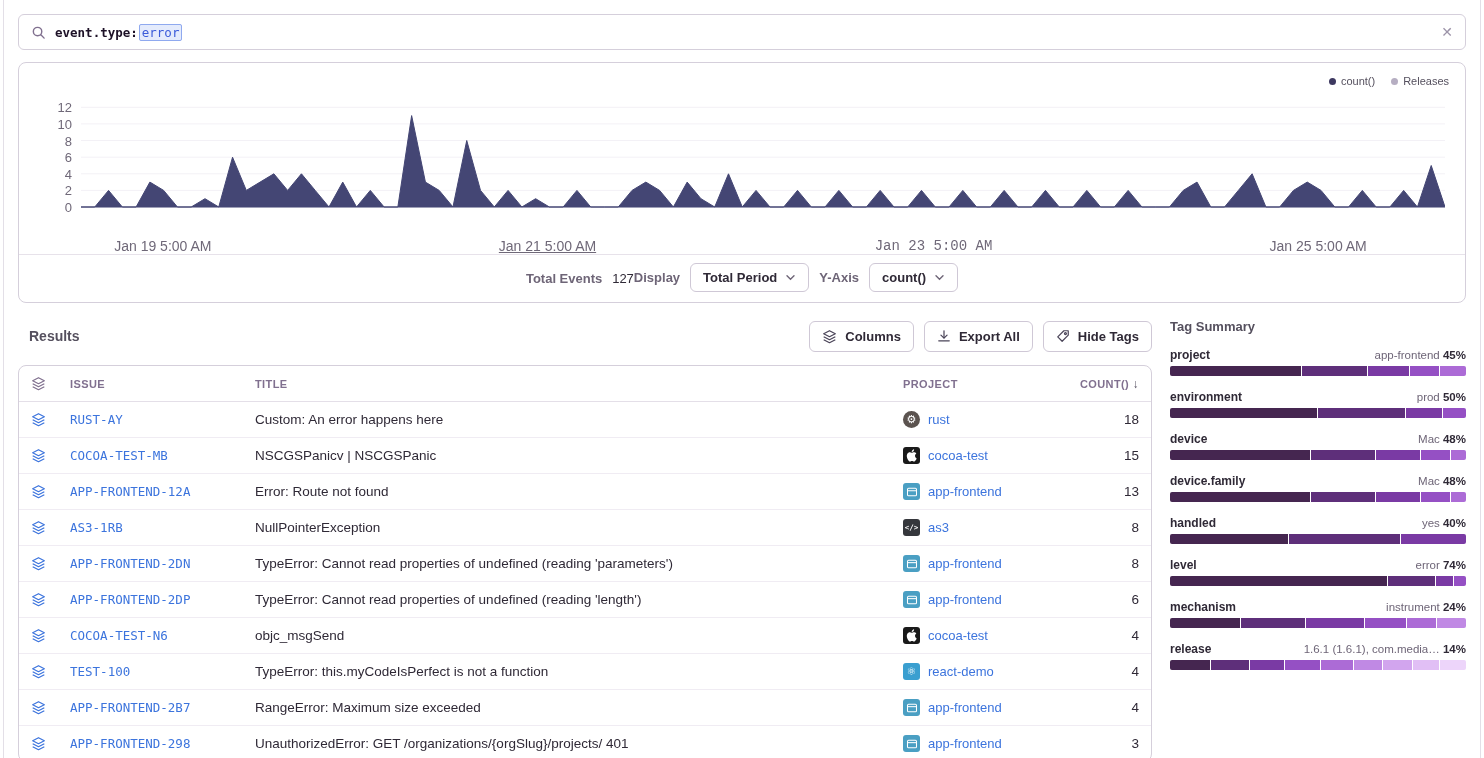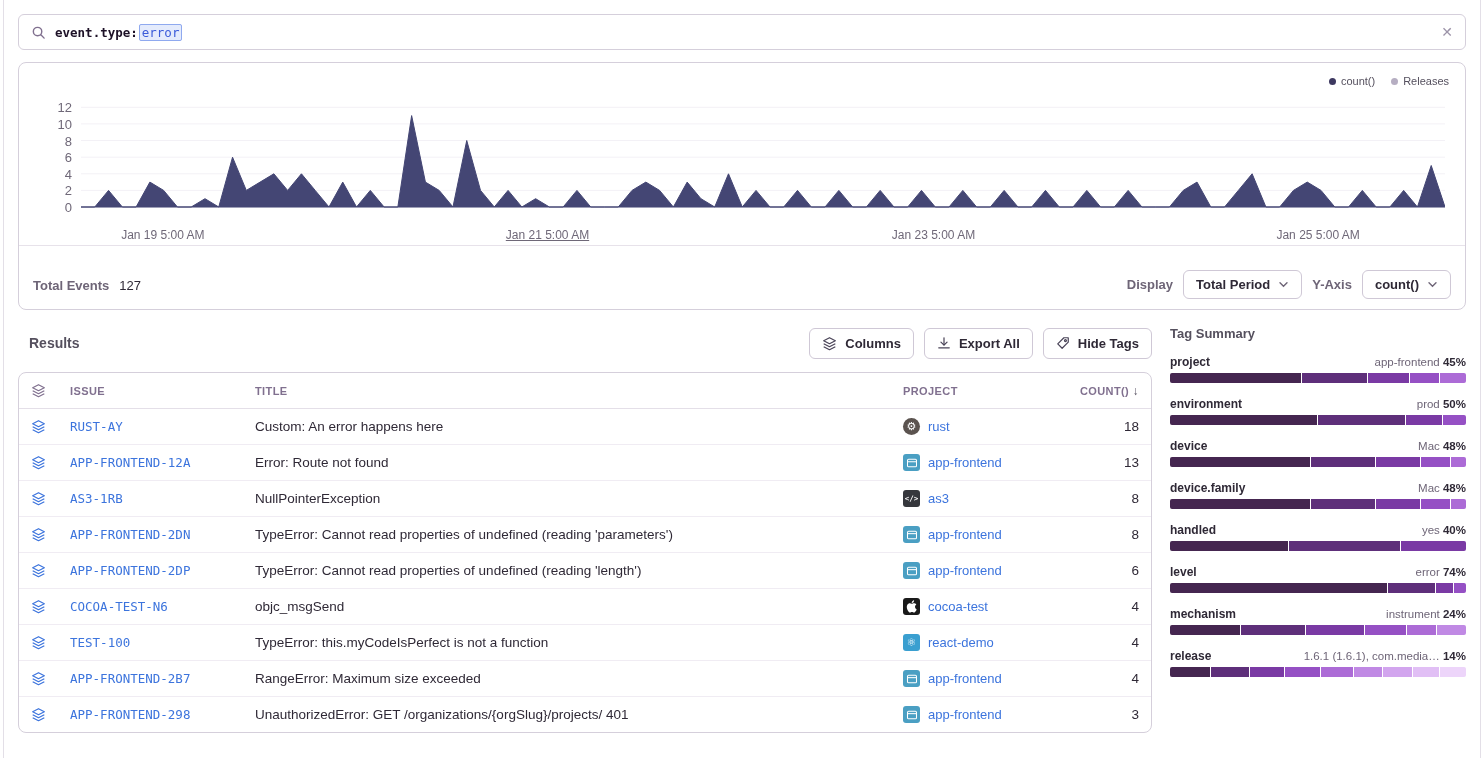--- a/index.html
+++ b/index.html
@@ -18,22 +18,22 @@
 
   
   .chart-panel { border: 1px solid #d5cfdb; border-radius: 8px; padding: 8px 14px 0; }
   .legend { display: flex; justify-content: flex-end; gap: 16px; font-size: 11px; color: #55505e; padding: 4px 2px 4px; }
   .legend-item { display: inline-flex; align-items: center; cursor: pointer; }
   .legend-item .dot { width: 7px; height: 7px; border-radius: 50%; display: inline-block; margin-right: 5px; }
   .plot { position: relative; height: 128px; margin: 2px 6px 0 48px; }
   .plot svg { position: absolute; inset: 0; width: 100%; height: 100%; }
   .ylab { position: absolute; right: calc(100% + 9px); transform: translateY(-50%); font-size: 13px; color: #6f6878; }
   .xlabels { position: relative; height: 24px; margin: 0 6px 0 48px; }
-  .xlab { position: absolute; top: 7px; transform: translateX(-50%); font-size: 12px; color: #6f6878; white-space: nowrap; }
-  .chart-footer { display: flex; align-items: center; justify-content: space-between; border-top: 1px solid #e7e2ea; margin: 0 -14px 0; padding: 24px 14px 10px; }
+  .xlab { position: absolute; top: 17px; transform: translateX(-50%); font-size: 14px; color: #6f6878; white-space: nowrap; }
+  .chart-footer { display: flex; align-items: center; justify-content: center; border-top: 1px solid #e7e2ea; margin: 9px -14px 0; padding: 8px 14px 10px; }
   .t-label { font-weight: bold; color: #6e6577; font-size: 13px; }
   .t-value { font-size: 13px; color: #2f2936; margin-left: 6px; }
   .controls { display: flex; align-items: center; gap: 10px; }
   .ctl-label { font-weight: bold; color: #6e6577; font-size: 13px; }
   .btn { display: inline-flex; align-items: center; gap: 8px; border: 1px solid #cfc8d6; background: #fff; border-radius: 6px; padding: 7px 12px; font-weight: bold; font-size: 13px; color: #2f2936; font-family: inherit; cursor: pointer; line-height: 1; }
   .btn .chev { display: inline-flex; }
   .btn .bicon { display: inline-flex; }
 
   
   .main { display: flex; gap: 18px; margin-top: 14px; }
@@ -108,21 +108,21 @@
         <span class="ylab" style="top: 97.3846px;">2</span>
         <span class="ylab" style="top: 80.7692px;">4</span>
         <span class="ylab" style="top: 64.1538px;">6</span>
         <span class="ylab" style="top: 47.5385px;">8</span>
         <span class="ylab" style="top: 30.9231px;">10</span>
         <span class="ylab" style="top: 14.3077px;">12</span>
       </div>
     <div class="xlabels">
         <span class="xlab" style="left: 6%;">Jan 19 5:00 AM</span>
         <span class="xlab" style="left: 34.2%; text-decoration: underline;">Jan 21 5:00 AM</span>
-        <span class="xlab" style="left: 62.5%;">Jan 23 5:00 AM</span>
+        <span class="xlab" style="left: 62.5%; font-family: Liberation Mono, monospace;">Jan 23 5:00 AM</span>
         <span class="xlab" style="left: 90.7%;">Jan 25 5:00 AM</span>
       </div>
     <div class="chart-footer">
       <div>
         <span class="t-label">Total Events</span>
         <span class="t-value">127</span>
       </div>
       <div class="controls">
         <span class="ctl-label">Display</span>
         <button class="btn">
@@ -215,20 +215,40 @@
                   </span>
                 </td>
                 <td class="col-count">18</td>
               </tr>
               <tr>
                 <td class="col-icon"><span><svg width="15" height="15" viewBox="0 0 16 16" fill="none" stroke="#3c74dd" stroke-width="1.3" stroke-linejoin="round" style="display:block">
                       <path d="M8 1.8 14.2 5 8 8.2 1.8 5z"></path>
                       <path d="M1.8 8.2 8 11.4l6.2-3.2"></path>
                       <path d="M1.8 11.4 8 14.6l6.2-3.2"></path>
                     </svg></span></td>
+                <td class="col-issue"><a class="issue">COCOA-TEST-MB</a></td>
+                <td class="c-title">NSCGSPanicv | NSCGSPanic</td>
+                <td class="col-project">
+                  <span class="c-project">
+                    <span class="badge" style="background:#1a1a1a">
+                      <svg width="11" height="13" viewBox="0 0 14 17" fill="#fff" style="display:block">
+                        <path d="M11.6 9c0-2 1.6-3 1.7-3.1-.9-1.4-2.4-1.6-2.9-1.6-1.2-.1-2.4.7-3 .7-.6 0-1.6-.7-2.6-.7C3.5 4.3 2.2 5.1 1.5 6.3c-1.4 2.4-.4 6 1 8 .7 1 1.5 2.1 2.5 2.1 1 0 1.4-.6 2.6-.6 1.2 0 1.6.6 2.6.6 1.1 0 1.8-1 2.5-2 .8-1.1 1.1-2.2 1.1-2.3-.1 0-2.2-.9-2.2-3.1zM9.6 2.8c.5-.7.9-1.6.8-2.5-.8 0-1.7.5-2.3 1.2-.5.6-.9 1.5-.8 2.4.9.1 1.8-.4 2.3-1.1z"></path>
+                      </svg>
+                    </span>
+                    <a class="proj-link">cocoa-test</a>
+                  </span>
+                </td>
+                <td class="col-count">15</td>
+              </tr>
+              <tr>
+                <td class="col-icon"><span><svg width="15" height="15" viewBox="0 0 16 16" fill="none" stroke="#3c74dd" stroke-width="1.3" stroke-linejoin="round" style="display:block">
+                      <path d="M8 1.8 14.2 5 8 8.2 1.8 5z"></path>
+                      <path d="M1.8 8.2 8 11.4l6.2-3.2"></path>
+                      <path d="M1.8 11.4 8 14.6l6.2-3.2"></path>
+                    </svg></span></td>
                 <td class="col-issue"><a class="issue">APP-FRONTEND-12A</a></td>
                 <td class="c-title">Error: Route not found</td>
                 <td class="col-project">
                   <span class="c-project">
                     <span class="badge" style="background:#4a9fc3">
                       <svg width="12" height="12" viewBox="0 0 16 16" fill="none" stroke="#fff" stroke-width="1.4" style="display:block">
                         <rect x="2" y="3" width="12" height="10" rx="1.5"></rect>
                         <path d="M2 6.2h12"></path>
                       </svg>
                     </span>

